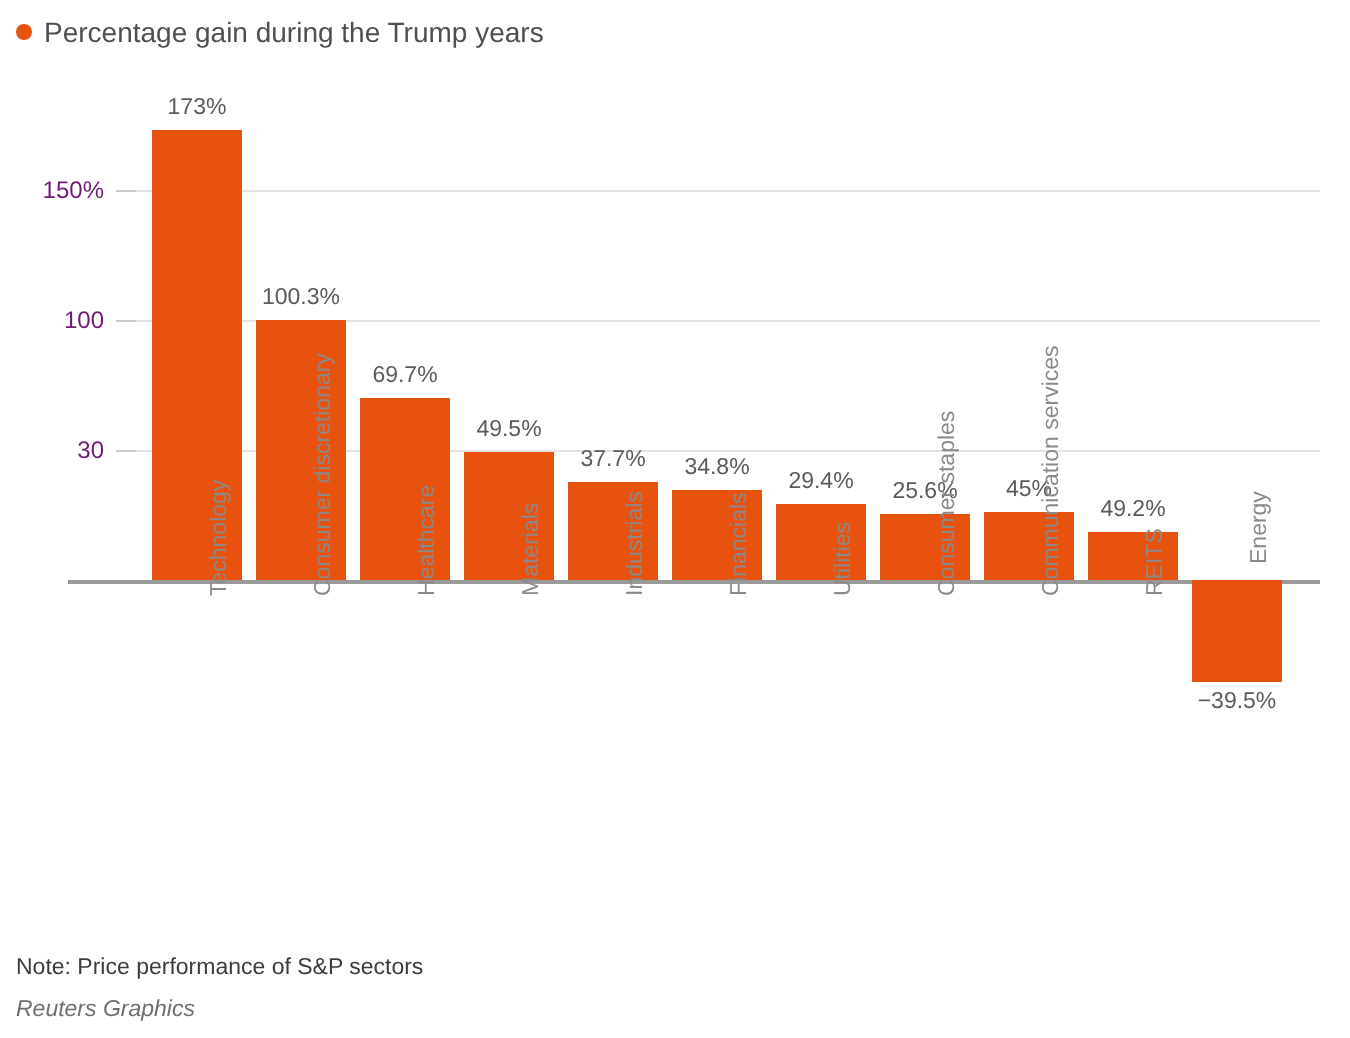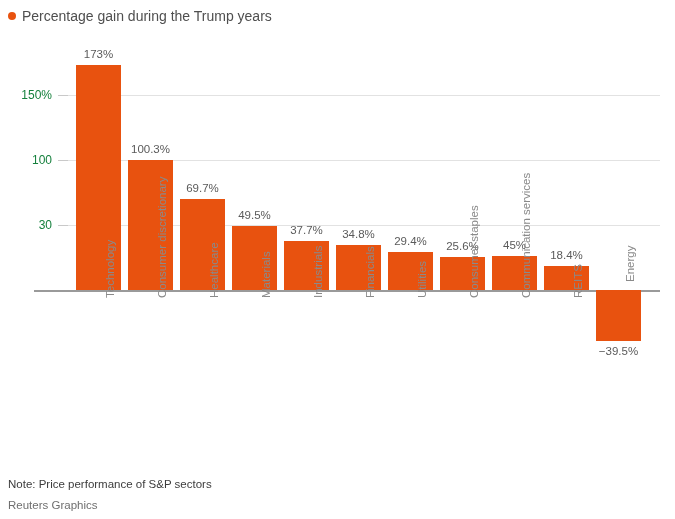--- a/index.html
+++ b/index.html
@@ -67,21 +67,21 @@
     width: 10px;
     height: 1px;
     background: #c9c9c9;
   }
   .ytick-label {
     position: absolute;
     right: 0;
     width: 52px;
     text-align: right;
     font-size: 12px;
-    color: #15803d;
+    color: #701a75;
     transform: translateY(-50%);
     white-space: nowrap;
   }
 
   
   .bar {
     position: absolute;
     background: #e8520f;
   }
   .bar-value {
@@ -112,20 +112,21 @@
     font-size: 11.5px;
     color: #3c3c3c;
     line-height: 16px;
     white-space: nowrap;
   }
   #footer .credit {
     margin-top: 7px;
     font-size: 11.5px;
     color: #6f6f6f;
     white-space: nowrap;
+    font-style: italic;
   }
 </style>
 </head>
 <body>
 
 <div id="legend">
   <span class="dot"></span>
   <span class="legend-text">Percentage gain during the Trump years</span>
 </div>
 
@@ -161,21 +162,21 @@
     <div class="bar" style="left: 388px; top: 221.78px; width: 45px; height: 38.22px; background: rgb(232, 82, 15);"></div>
     <div class="bar-value" style="width: 79px; left: 371px; top: 204.78px;">29.4%</div>
     <div class="cat-label" style="left: 415.5px; top: 268px;">Utilities</div>
     <div class="bar" style="left: 440px; top: 226.72px; width: 45px; height: 33.28px; background: rgb(232, 82, 15);"></div>
     <div class="bar-value" style="width: 79px; left: 423px; top: 209.72px;">25.6%</div>
     <div class="cat-label" style="left: 467.5px; top: 268px;">Consumer staples</div>
     <div class="bar" style="left: 492px; top: 226.2px; width: 45px; height: 33.8px; background: rgb(232, 82, 15);"></div>
     <div class="bar-value" style="width: 79px; left: 475px; top: 209.2px;">45%</div>
     <div class="cat-label" style="left: 519.5px; top: 268px;">Communication services</div>
     <div class="bar" style="left: 544px; top: 236.08px; width: 45px; height: 23.92px; background: rgb(232, 82, 15);"></div>
-    <div class="bar-value" style="width: 79px; left: 527px; top: 219.08px;">18.4%</div>
+    <div class="bar-value" style="width: 79px; left: 527px; top: 219.08px;">49.2%</div>
     <div class="cat-label" style="left: 571.5px; top: 268px;">REITS</div>
     <div class="bar" style="left: 596px; top: 260px; width: 45px; height: 51.35px; background: rgb(232, 82, 15);"></div>
     <div class="bar-value" style="width: 79px; left: 579px; top: 315.35px;">−39.5%</div>
     <div class="cat-label" style="left: 623.5px; top: 252px; transform: rotate(-90deg) translateX(0px);">Energy</div>
   </div>
 
 <div id="footer">
   <div class="note">Note: Price performance of S&amp;P sectors</div>
   <div class="credit">Reuters Graphics</div>
 </div>

